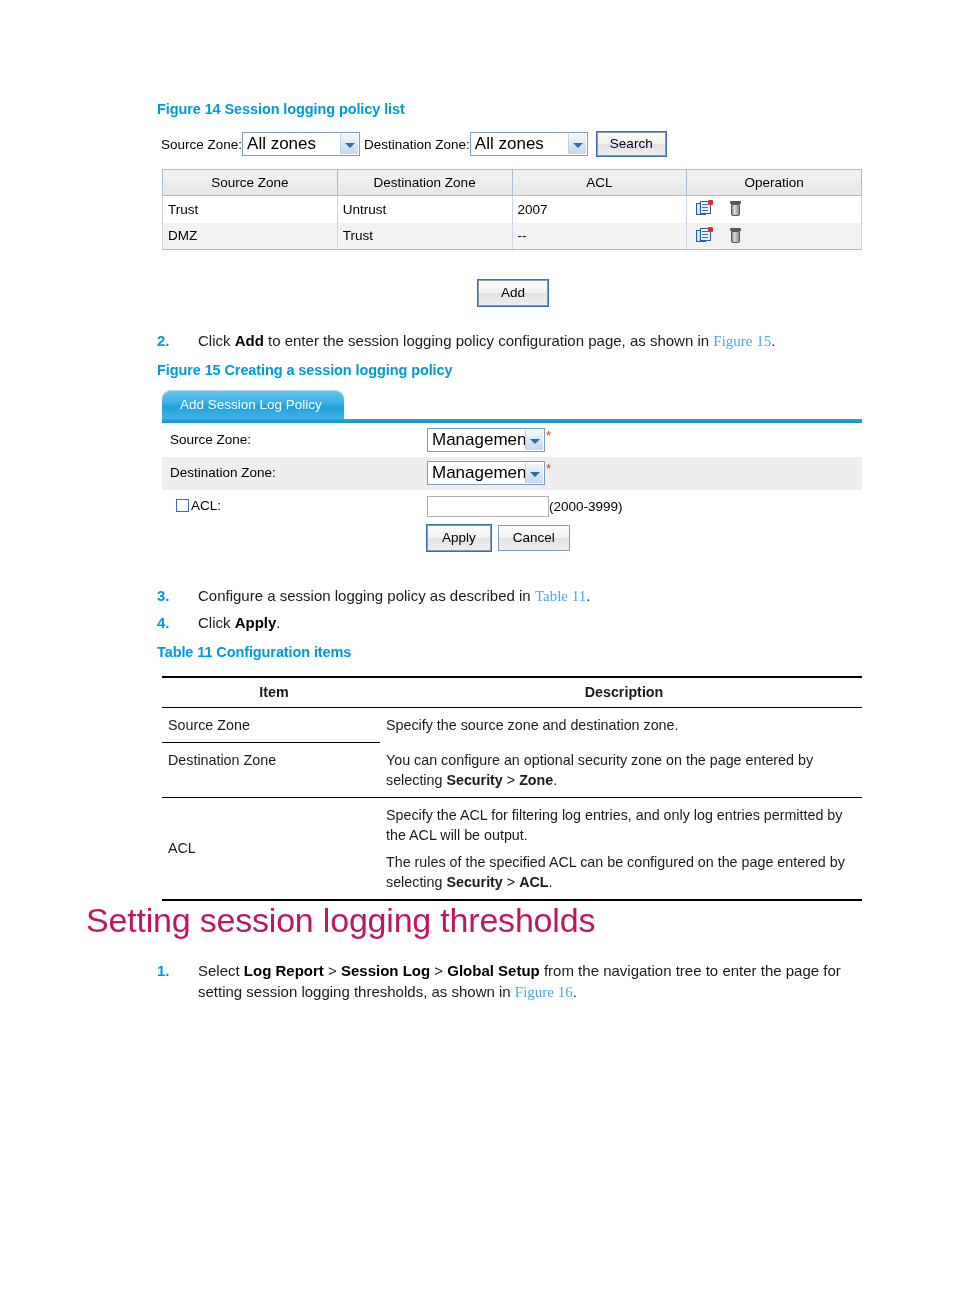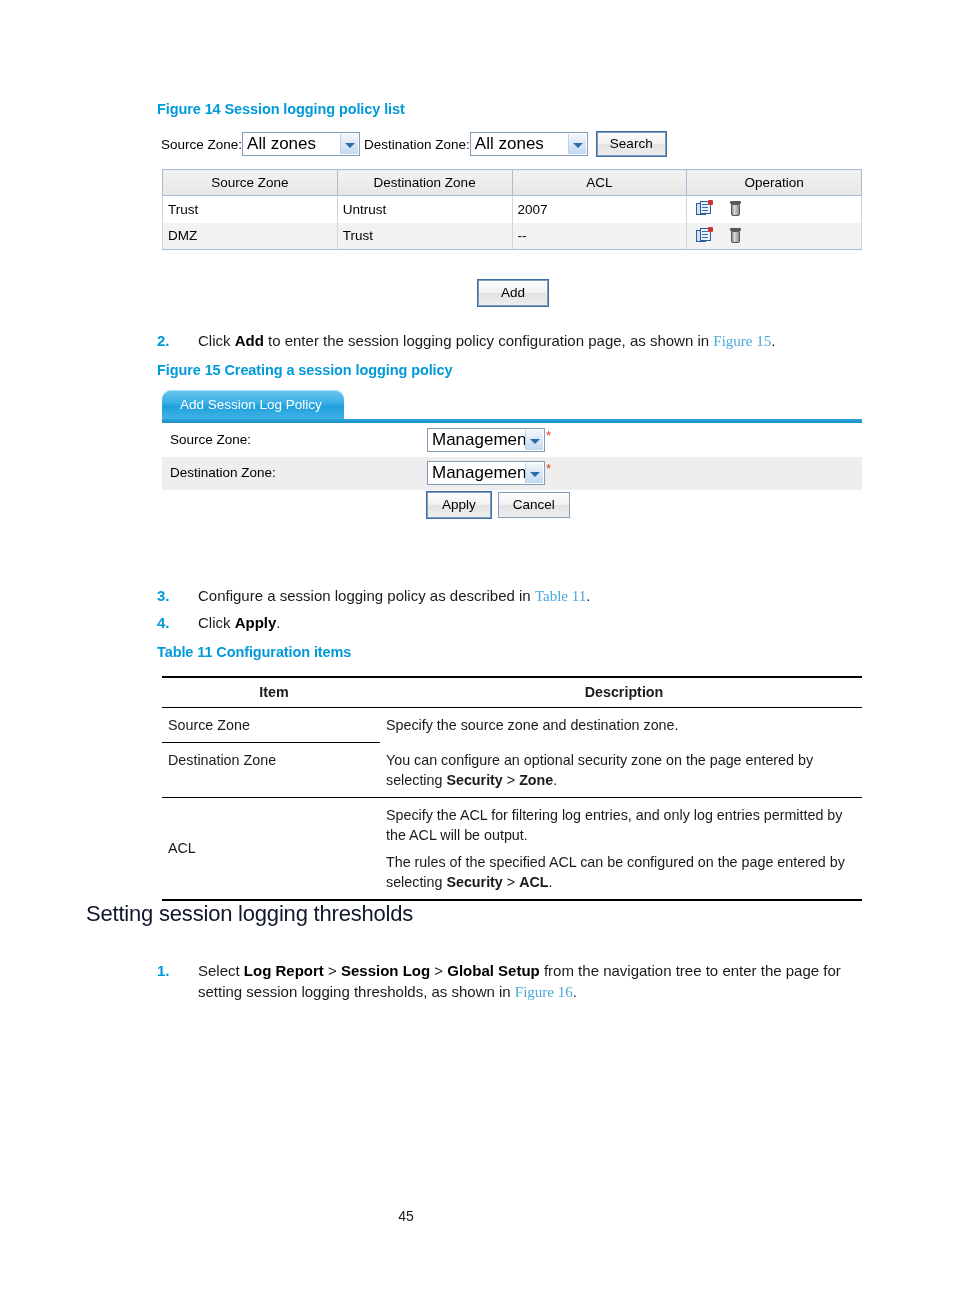--- a/index.html
+++ b/index.html
@@ -37,23 +37,23 @@
     color: #0099da;
     font-weight: bold;
   }
   .step .txt { display: block; margin-left: 41px; }
   .step b { font-weight: bold; color:#000; }
   .xref { color: #4aa8dd; font-family: Liberation Serif, serif; }
 
   h1.section {
     position: absolute;
     margin: 0;
-    color: #0f172a;
+    color: #be185d;
     font-weight: normal;
-    font-size: 22px;
+    font-size: 34px;
     letter-spacing: -0.2px;
     text-align: right;
   }
 
   
   .ui-searchbar {
     position: absolute;
     font-size: 13.5px;
     color: #000;
     white-space: nowrap;
@@ -313,20 +313,24 @@
       <div class="panel-row">
         <span class="rlabel">Source Zone:</span>
         <span class="rfield"><span class="ui-select" style="width:118px;"><span>Management</span><span class="arrowbox"></span></span><span class="req">*</span></span>
       </div>
 
       <div class="panel-row alt">
         <span class="rlabel">Destination Zone:</span>
         <span class="rfield"><span class="ui-select" style="width:118px;"><span>Management</span><span class="arrowbox"></span></span><span class="req">*</span></span>
       </div>
 
+      <div class="panel-row">
+        <span class="rlabel" style="left:14px;"><span class="chk"></span><span>ACL:</span></span>
+        <span class="rfield" style="top:6px;"><input class="ui-text" type="text" value="" style=""><span class="hint">(2000-3999)</span></span>
+      </div>
 
       <div style="position:relative; height:34px;">
         <span style="position:absolute; left:265px; top:2px;">
           <span class="ui-btn focused" style="padding:2px 14px;">Apply</span><span class="ui-btn" style="padding:2px 14px; margin-left:7px;">Cancel</span>
         </span>
       </div>
 
     </div>
   </div>
 
@@ -372,15 +376,14 @@
     </tbody>
   </table>
 
   <h1 class="section" style="left:86px; top:901px;">Setting session logging thresholds</h1>
 
   <div class="step" style="left:157px; top:960px; width:700px;">
     <span class="num">1.</span>
     <span class="txt"><span>Select </span><b>Log Report</b><span> &gt; </span><b>Session Log</b><span> &gt; </span><b>Global Setup</b><span> from the navigation tree to enter the page for setting session logging thresholds, as shown in </span><span class="xref">Figure 16</span><span>.</span></span>
   </div>
 
-  <div class="pagenum" style="top:1208px;">45</div>
 
 </div>
 
 </body></html>

